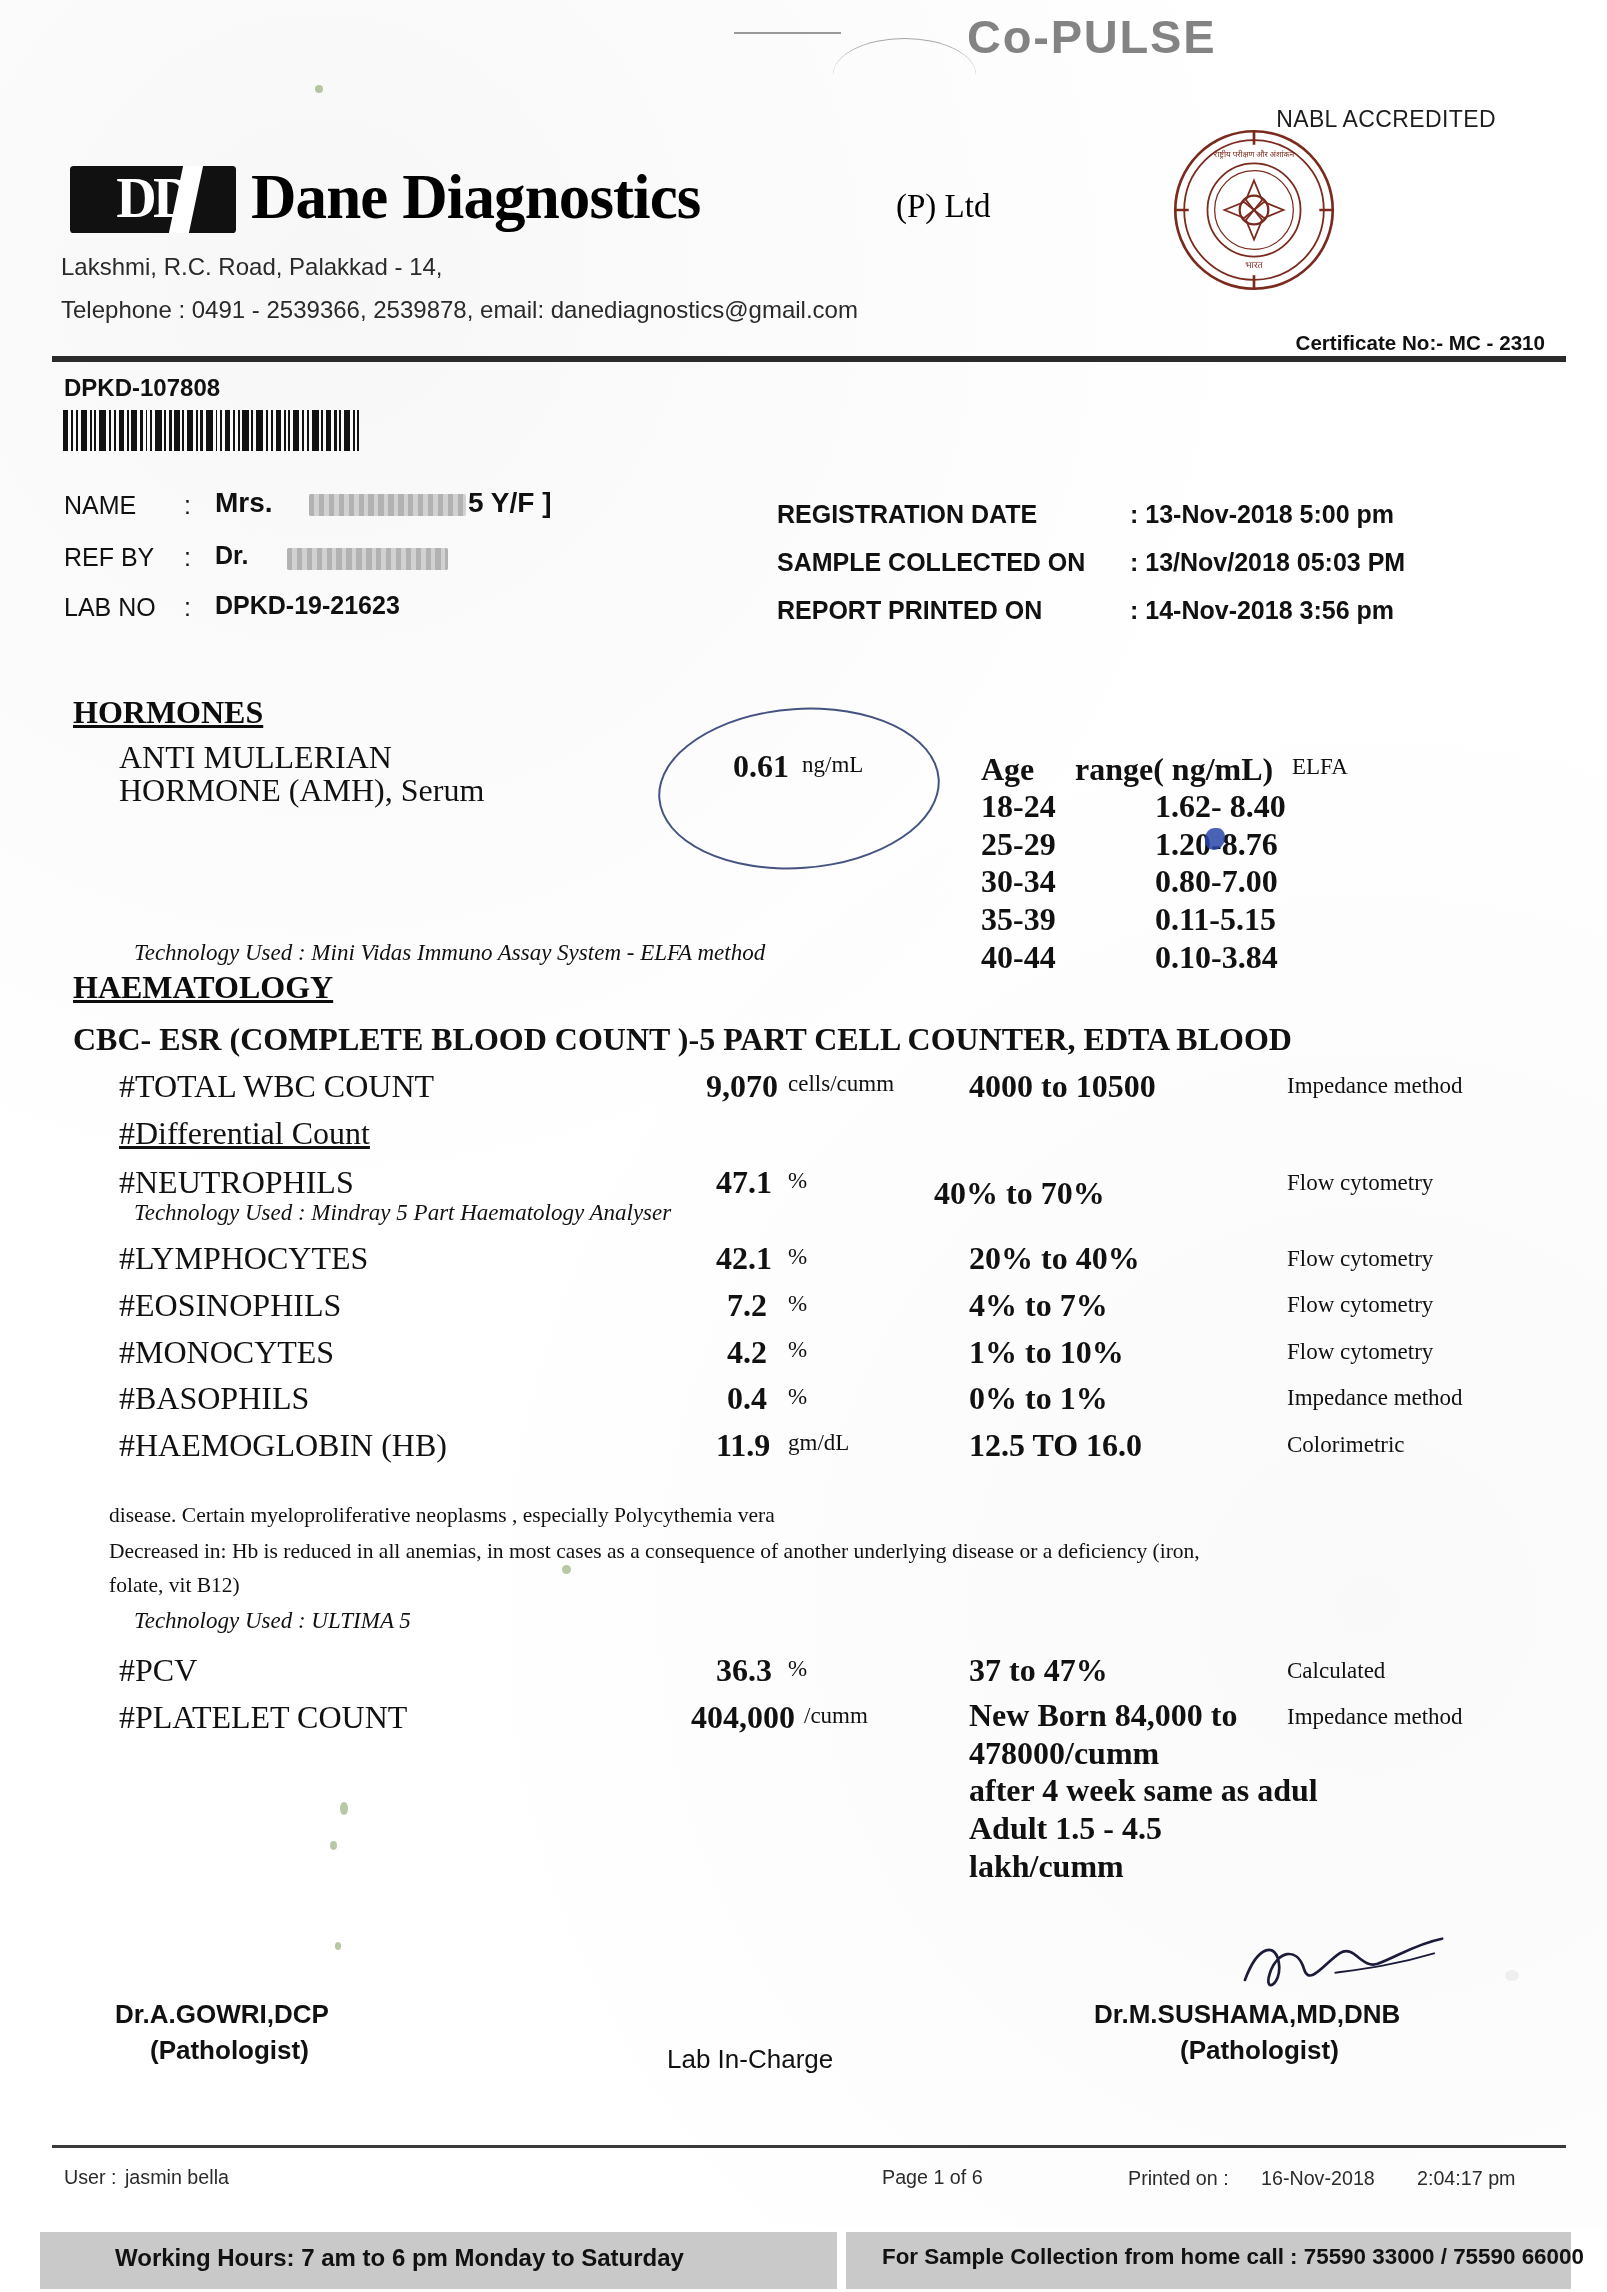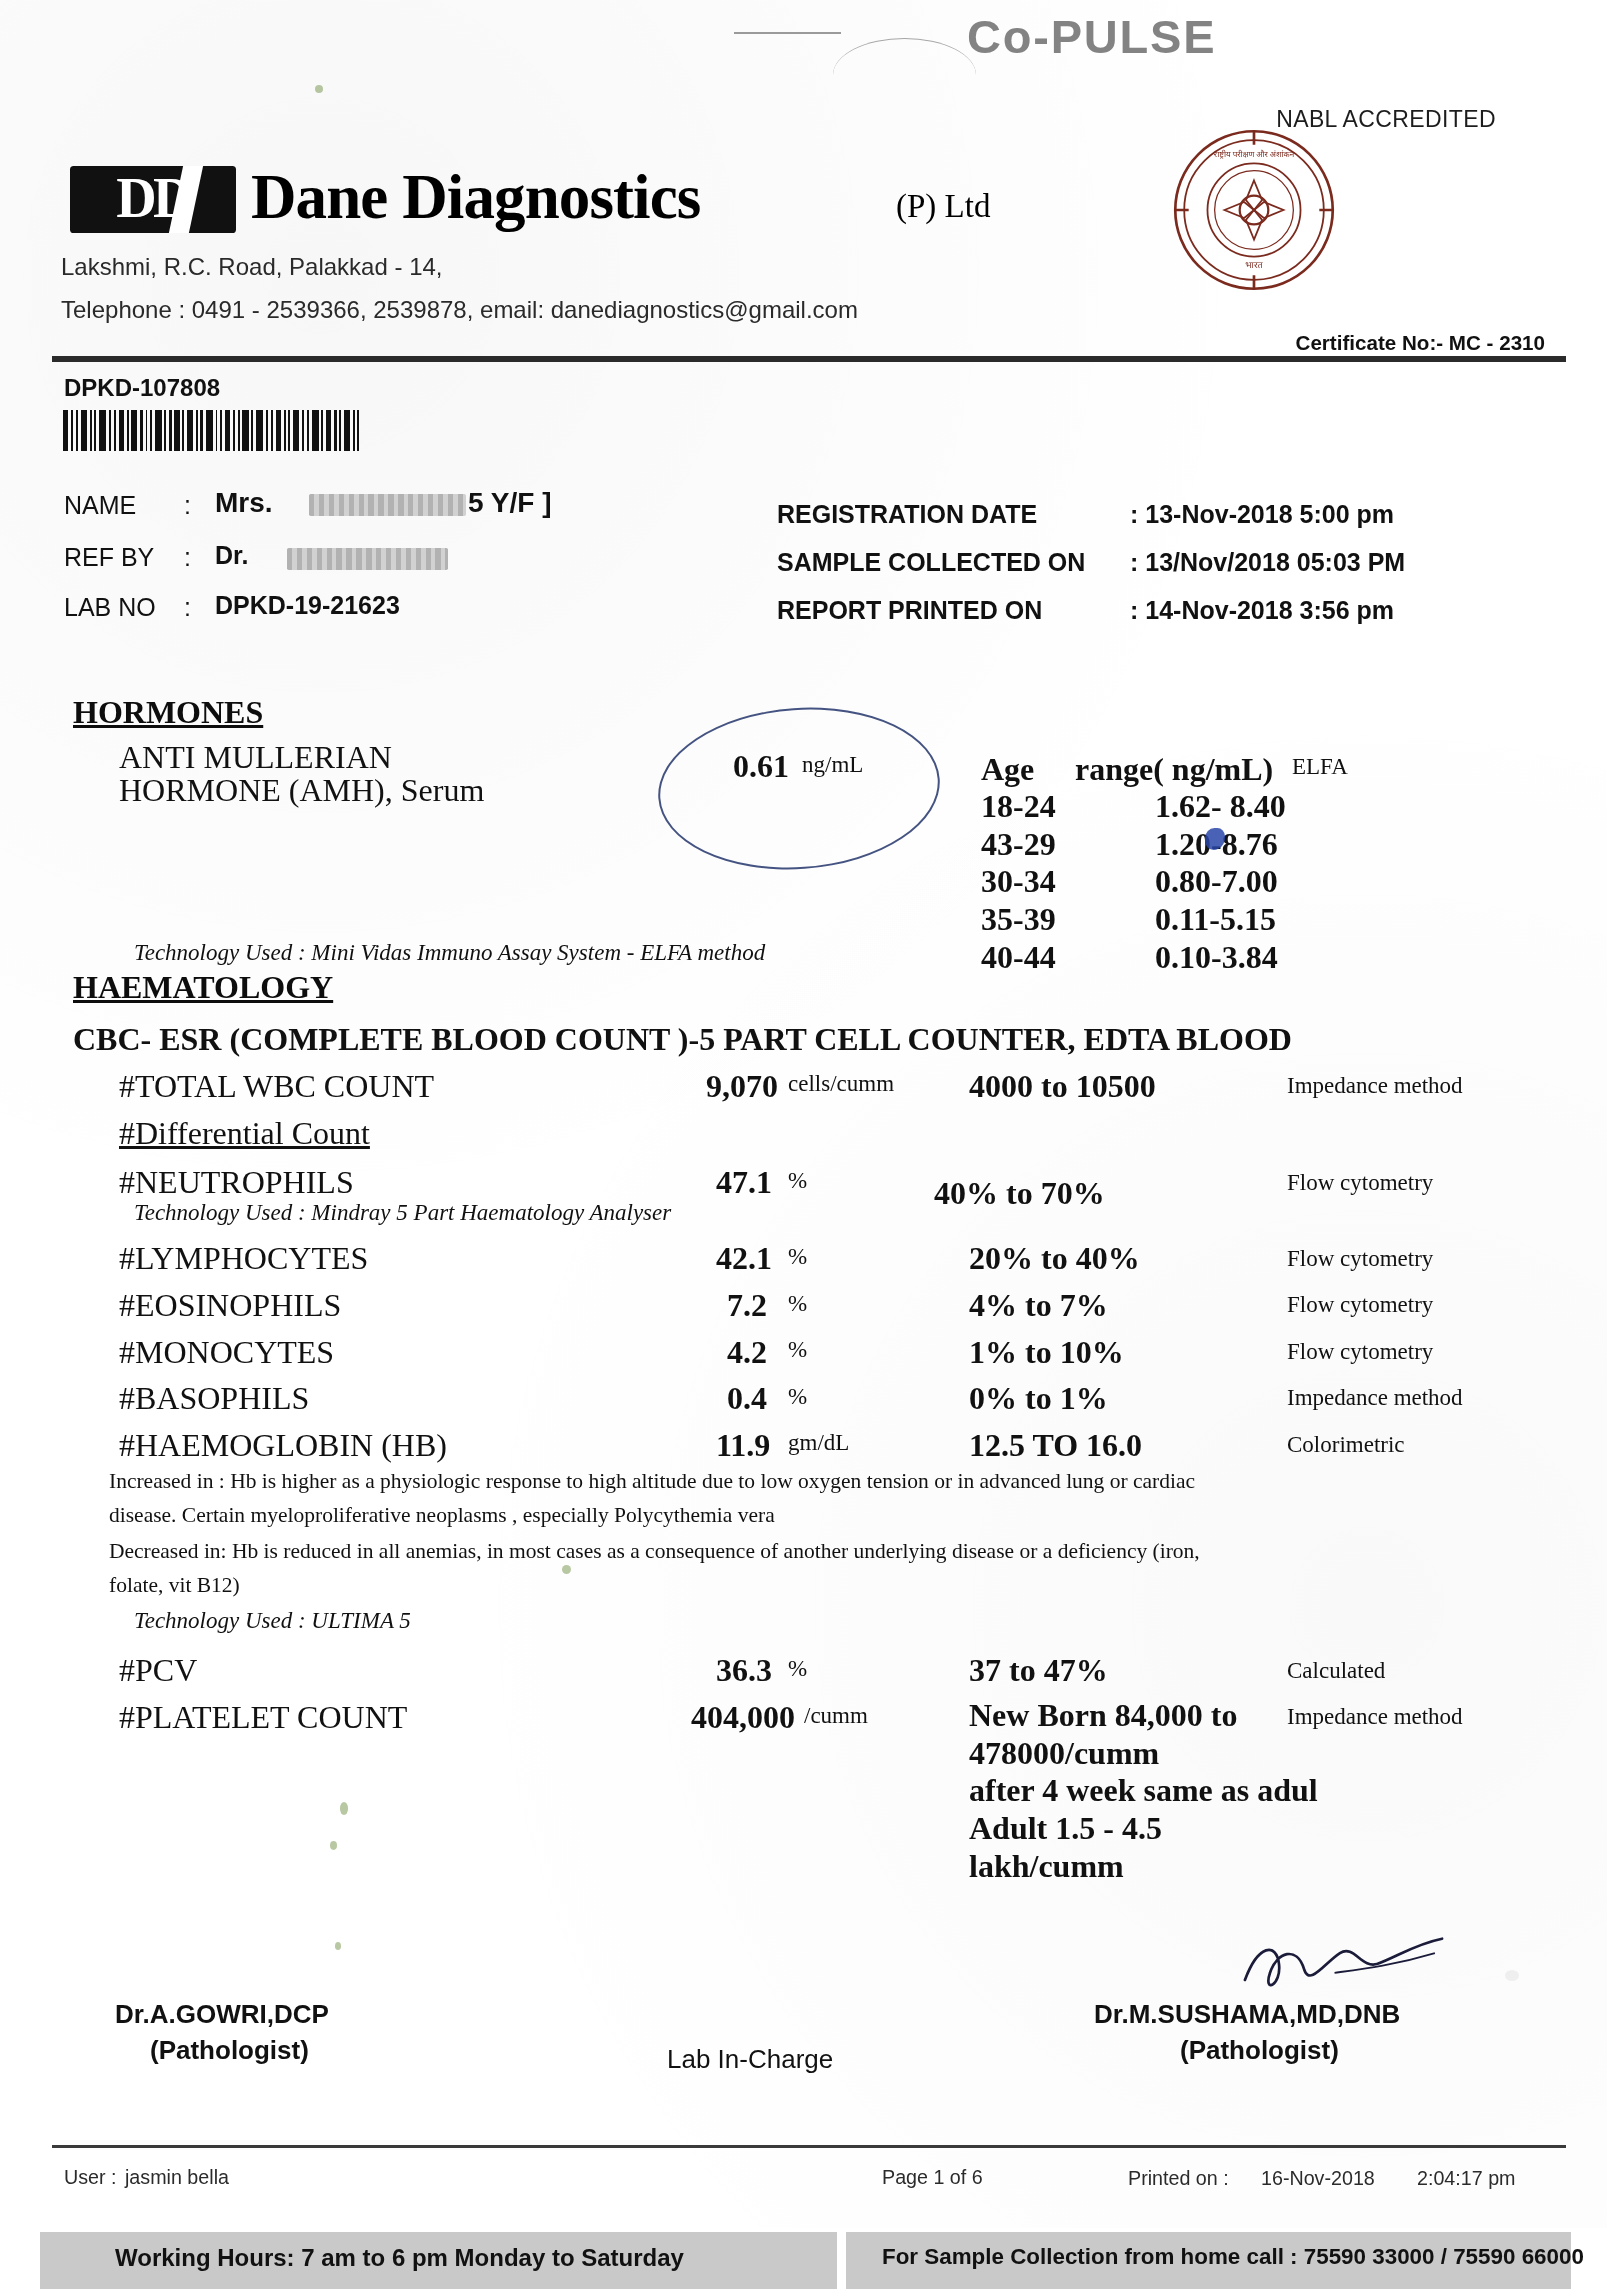--- a/index.html
+++ b/index.html
@@ -208,21 +208,21 @@
   <div class="ellipse"></div>
   <div class="t n b" style="left:733px;top:748px;">0.61</div>
   <div class="t s" style="left:802px;top:752px;">ng/mL</div>
 
   <div class="t n b" style="left:981px;top:751px;">Age</div>
   <div class="t n b" style="left:1075px;top:751px;">range( ng/mL)</div>
   <div class="t s" style="left:1292px;top:754px;">ELFA</div>
 
   <div class="t n b" style="left:981px;top:788px;">18-24</div>
   <div class="t n b" style="left:1155px;top:788px;">1.62- 8.40</div>
-  <div class="t n b" style="left:981px;top:826px;">43-29</div>
+  <div class="t n b" style="left:981px;top:826px;">25-29</div>
   <div class="t n b" style="left:1155px;top:826px;">1.20-8.76</div>
   <div class="inkblot"></div>
   <div class="t n b" style="left:981px;top:863px;">30-34</div>
   <div class="t n b" style="left:1155px;top:863px;">0.80-7.00</div>
   <div class="t n b" style="left:981px;top:901px;">35-39</div>
   <div class="t n b" style="left:1155px;top:901px;">0.11-5.15</div>
   <div class="t n b" style="left:981px;top:939px;">40-44</div>
   <div class="t n b" style="left:1155px;top:939px;">0.10-3.84</div>
 
   <div class="t s i" style="left:134px;top:940px;">Technology Used : Mini Vidas Immuno Assay System - ELFA  method</div>
@@ -269,21 +269,20 @@
   <div class="t s" style="left:788px;top:1384px;">%</div>
   <div class="t n b" style="left:969px;top:1380px;">0% to 1%</div>
   <div class="t s" style="left:1287px;top:1385px;">Impedance method</div>
 
   <div class="t n" style="left:119px;top:1427px;">#HAEMOGLOBIN (HB)</div>
   <div class="t n b" style="left:716px;top:1427px;">11.9</div>
   <div class="t s" style="left:788px;top:1430px;">gm/dL</div>
   <div class="t n b" style="left:969px;top:1427px;">12.5 TO 16.0</div>
   <div class="t s" style="left:1287px;top:1432px;">Colorimetric</div>
 
-  <div class="t xs" style="left:109px;top:1469px;">Increased in :  Hb is higher as a physiologic response to high altitude due to low oxygen tension or in advanced lung or cardiac</div>
   <div class="t xs" style="left:109px;top:1503px;">disease. Certain myeloproliferative neoplasms , especially Polycythemia vera</div>
   <div class="t xs" style="left:109px;top:1539px;">Decreased in:  Hb is reduced in all anemias, in most cases as a consequence of another underlying disease or a deficiency (iron,</div>
   <div class="t xs" style="left:109px;top:1573px;">folate, vit B12)</div>
   <div class="t s i" style="left:134px;top:1608px;">Technology Used : ULTIMA 5</div>
 
   <div class="t n" style="left:119px;top:1652px;">#PCV</div>
   <div class="t n b" style="left:716px;top:1652px;">36.3</div>
   <div class="t s" style="left:788px;top:1656px;">%</div>
   <div class="t n b" style="left:969px;top:1652px;">37 to 47%</div>
   <div class="t s" style="left:1287px;top:1658px;">Calculated</div>

